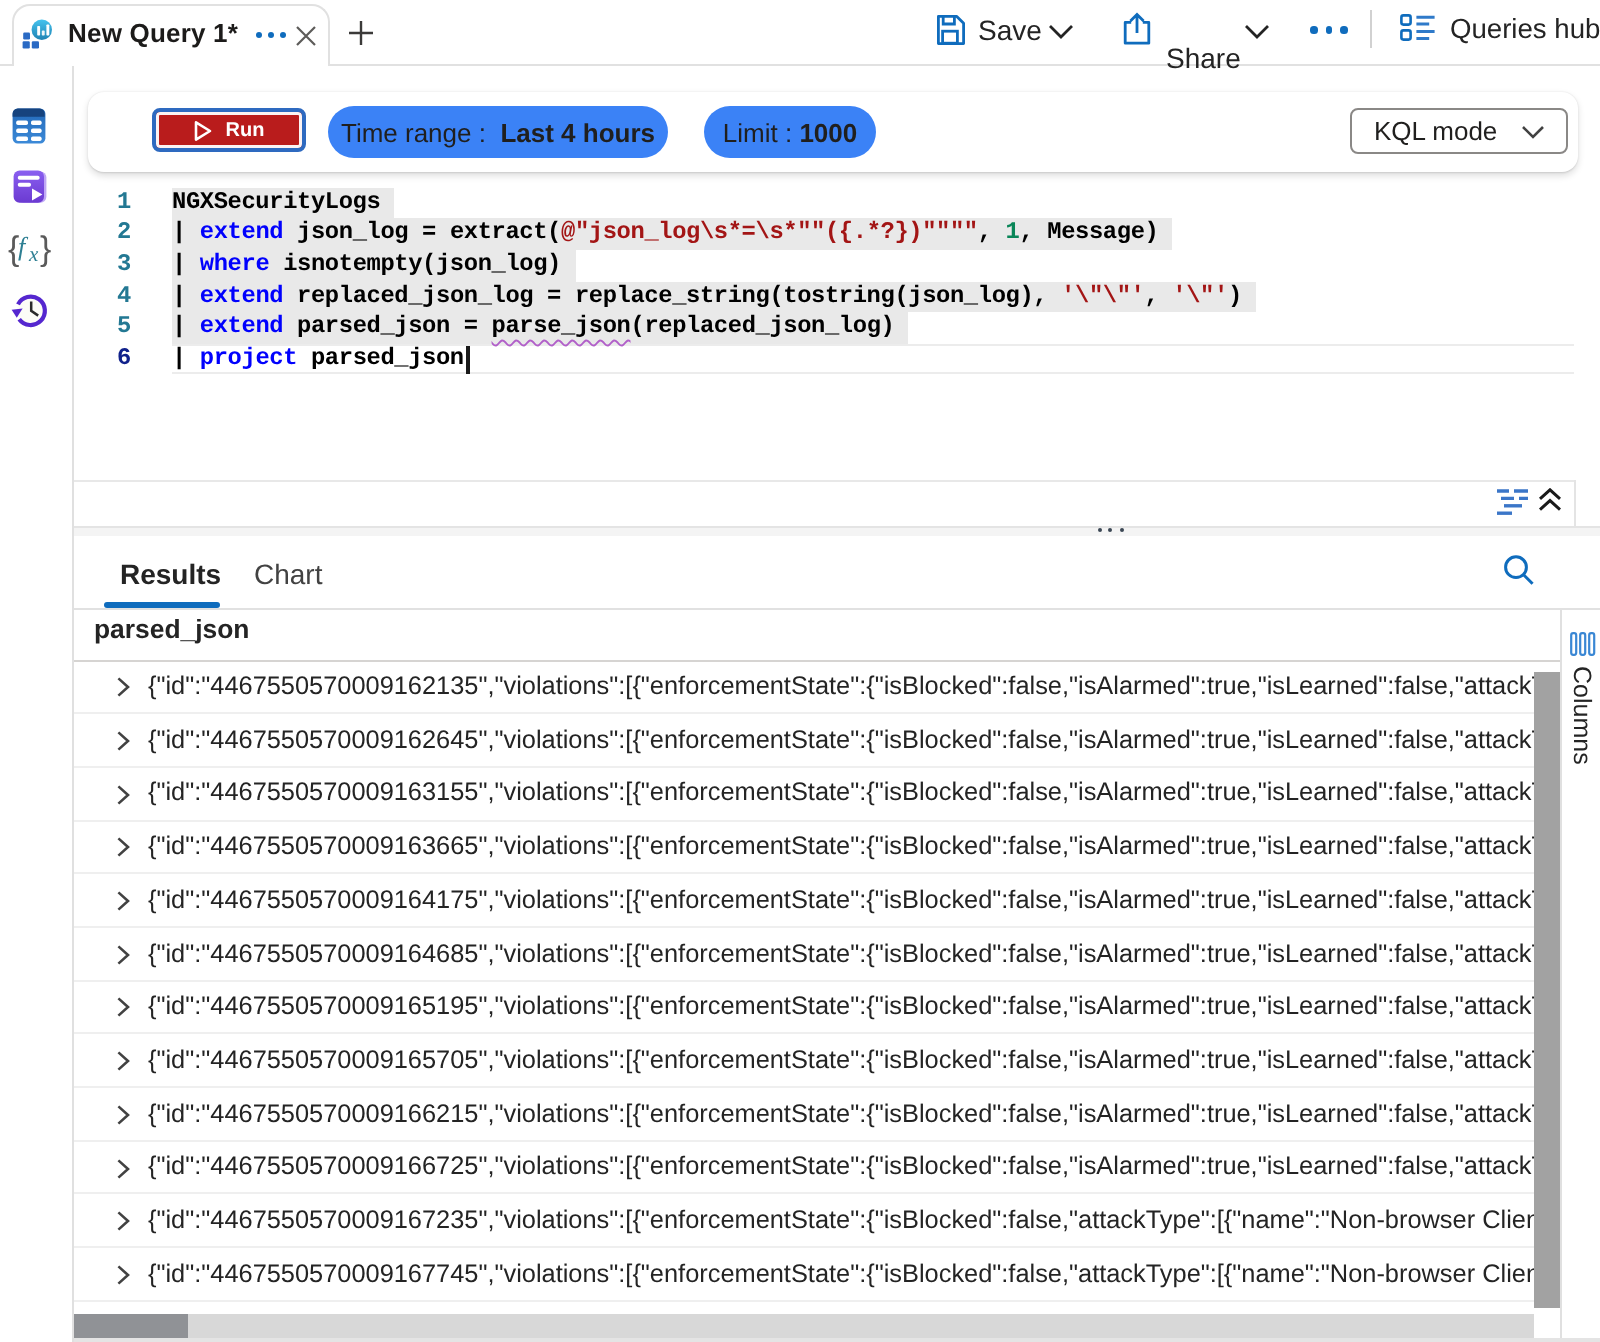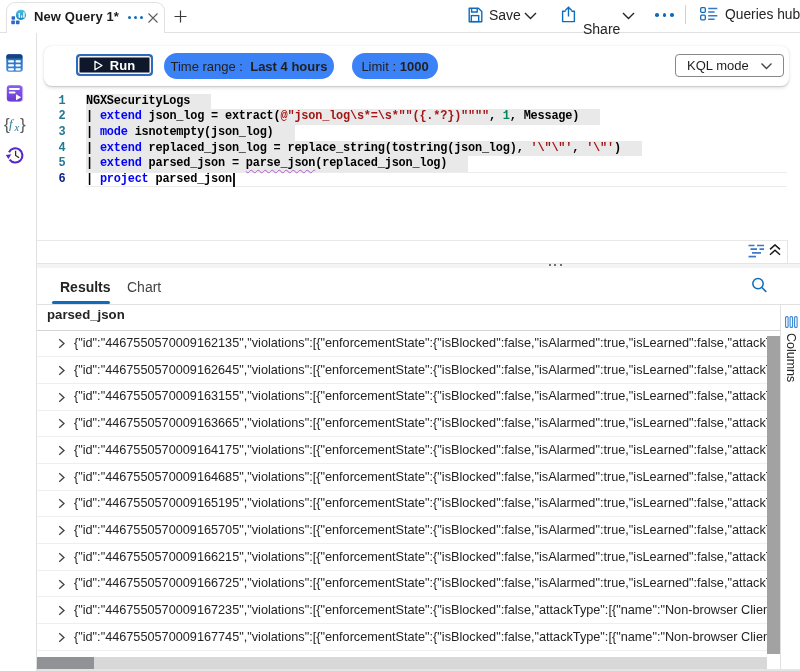--- a/index.html
+++ b/index.html
@@ -7,30 +7,30 @@
 .abs{position:absolute;}
 body{position:relative;}
 
 #tabbar{left:0;top:0;width:800px;height:33px;background:#fff;border-bottom:1px solid #e1e1e1;}
 #activetab{left:6px;top:2px;width:159px;height:31px;background:#fff;border:1px solid #e1e1e1;border-bottom:none;border-radius:9px 9px 0 0;z-index:3;}
 #tabtitle{left:34px;top:9px;font-size:13px;font-weight:bold;color:#1c1b1a;letter-spacing:0.1px;}
 .bluedot{width:3.4px;height:3.4px;border-radius:50%;background:#0f6cbd;}
 
 #card{left:44px;top:46px;width:745px;height:40px;background:#fff;border-radius:8px;
  box-shadow:0 1.6px 3.6px rgba(0,0,0,.13),0 0.3px 0.9px rgba(0,0,0,.11);z-index:2;}
-#runbtn{left:32px;top:8px;width:77px;height:22px;background:#0f172a;border:2px solid #2e6ac0;border-radius:4px;
- box-shadow:inset 0 0 0 1.5px rgba(255,255,255,.95);color:#fff;font-size:13px;font-weight:600;
+#runbtn{left:32px;top:8px;width:77px;height:22px;background:#b91c1c;border:2px solid #2e6ac0;border-radius:4px;
+ box-shadow:inset 0 0 0 1.5px rgba(255,255,255,.95);color:#fff;font-size:10px;font-weight:600;
  display:flex;align-items:center;justify-content:center;gap:7px;}
 .pill{background:#3b82f6;border-radius:13px;height:26px;top:7px;display:flex;align-items:center;justify-content:center;font-size:13px;color:#201f1e;}
 #kql{left:631px;top:8px;width:109px;height:23px;border:1px solid #8a8886;border-radius:4px;font-size:13px;color:#201f1e;
  display:flex;align-items:center;padding-left:11px;}
 
 .lnum{width:28px;text-align:right;font-family:"Liberation Mono",monospace;font-size:11.9px;letter-spacing:-0.19px;font-weight:bold;color:#237893;position:absolute;left:37.5px;height:15.65px;line-height:15.65px;}
 .cline{position:absolute;left:86px;height:15.65px;line-height:15.65px;font-family:"Liberation Mono",monospace;font-size:11.9px;letter-spacing:-0.19px;color:#000;font-weight:bold;white-space:pre;}
-.hl{background:#e9e9e9;padding-right:21px;display:inline-block;}
+.hl{background:#e9e9e9;padding-right:7px;display:inline-block;}
 .k{color:#0101fd;}
 .s{color:#a31515;}
 .n{color:#098658;}
 .sq{text-decoration:underline wavy #b15fc9 1px;text-underline-offset:3px;text-decoration-skip-ink:none;}
 
 .rowtxt{font-size:12.7px;color:#242424;white-space:pre;overflow:hidden;}
 </style></head><body>
 <div id="tabbar" class="abs"></div>
 <div id="activetab" class="abs"></div>
 <svg class="abs" style="left:10px;top:8px;z-index:4" width="18" height="18" viewBox="0 0 18 18">
@@ -139,21 +139,21 @@
 <div id="kql" class="abs">KQL mode<svg style="position:absolute;right:10px;top:7px" width="13" height="9" viewBox="0 0 13 9">
         <path d="M1.5 1.5 L6.5 6.5 L11.5 1.5" stroke="#424242" stroke-width="1.3" fill="none"></path>
       </svg></div>
 </div>
 <div class="abs" style="left:86px;top:171.85px;width:701px;height:15.65px;border-top:1px solid #ececec;border-bottom:1px solid #ececec"></div>
 <div class="lnum" style="top:93.60px;color:#237893">1</div>
 <div class="cline" style="top:93.60px"><span class="hl">NGXSecurityLogs</span></div>
 <div class="lnum" style="top:109.25px;color:#237893">2</div>
 <div class="cline" style="top:109.25px"><span class="hl">| <span class="k">extend</span> json_log = extract(<span class="s">@"json_log\s*=\s*""({.*?})""""</span>, <span class="n">1</span>, Message)</span></div>
 <div class="lnum" style="top:124.90px;color:#237893">3</div>
-<div class="cline" style="top:124.90px"><span class="hl">| <span class="k">mode</span> isnotempty(json_log)</span></div>
+<div class="cline" style="top:124.90px"><span class="hl">| <span class="k">where</span> isnotempty(json_log)</span></div>
 <div class="lnum" style="top:140.55px;color:#237893">4</div>
 <div class="cline" style="top:140.55px"><span class="hl">| <span class="k">extend</span> replaced_json_log = replace_string(tostring(json_log), <span class="s">'\"\"'</span>, <span class="s">'\"'</span>)</span></div>
 <div class="lnum" style="top:156.20px;color:#237893">5</div>
 <div class="cline" style="top:156.20px"><span class="hl">| <span class="k">extend</span> parsed_json = <span class="sq">parse_json</span>(replaced_json_log)</span></div>
 <div class="lnum" style="top:171.85px;color:#10218b">6</div>
 <div class="cline" style="top:171.85px">| <span class="k">project</span> parsed_json</div>
 <div class="abs" style="left:233.2px;top:172.65px;width:1.5px;height:14px;background:#1a1a1a"></div>
 <div class="abs" style="left:37px;top:240px;width:750px;height:23px;border-top:1px solid #e8e8e8"></div>
 <div class="abs" style="left:787px;top:240px;width:1px;height:24px;background:#e4e4e4"></div>
 <svg class="abs" style="left:747px;top:244px" width="21" height="14" viewBox="0 0 21 14">

